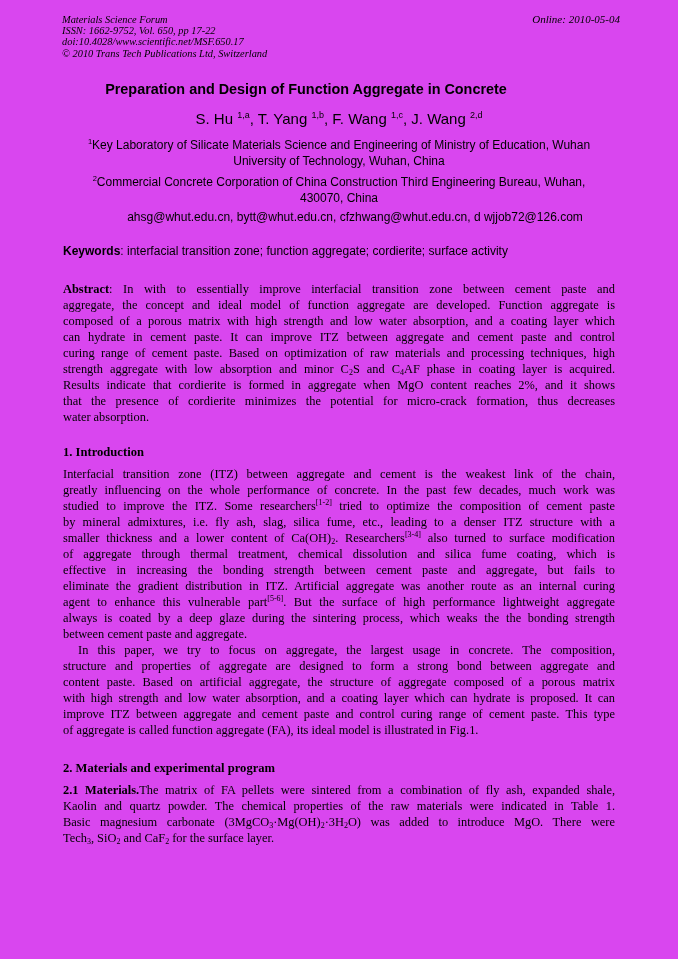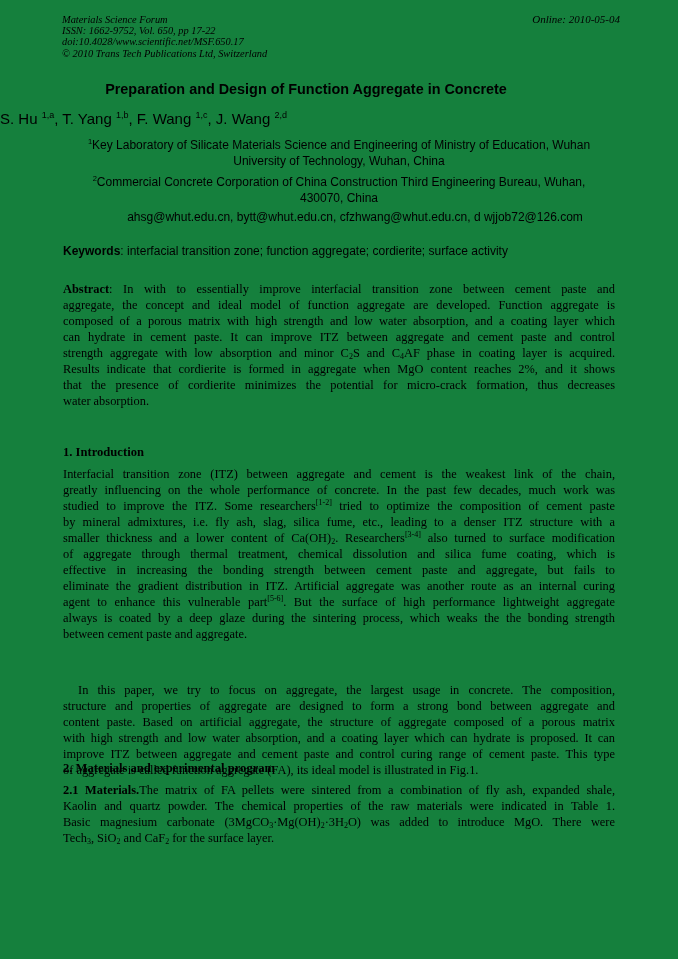--- a/index.html
+++ b/index.html
@@ -1,47 +1,47 @@
 <!DOCTYPE html>
 <html><head>
 <meta charset="utf-8">
 <style>
   html, body { margin: 0; padding: 0; background: #ffffff; }
   body { width: 678px; height: 959px; position: relative; overflow: hidden; color: #000; }
-  .page { position: absolute; left: 0; top: 0; width: 678px; height: 959px; background: #15803d; }
+  .page { position: absolute; left: 0; top: 0; width: 678px; height: 959px; background: #d946ef; }
   .serif { font-family: "Liberation Serif", "DejaVu Serif", serif; }
   .sans { font-family: "Liberation Sans", "DejaVu Sans", sans-serif; }
 
   .hdr-left { position: absolute; left: 62px; top: 14px; font-size: 10.4px; line-height: 11.2px; font-style: italic; }
   .hdr-left div { white-space: nowrap; }
   .hdr-right { position: absolute; right: 58px; top: 14px; font-size: 11px; line-height: 11.2px; font-style: italic; white-space: nowrap; }
 
   .title { position: absolute; left: 0; width: 612px; top: 80px; text-align: center; font-size: 14.4px; font-weight: bold; line-height: 18px; }
-  .authors { position: absolute; left: 0; width: 678px; top: 110px; text-align: left; font-size: 15px; line-height: 18px; }
+  .authors { position: absolute; left: 0; width: 678px; top: 110px; text-align: center; font-size: 15px; line-height: 18px; }
   .authors sup { font-size: 9px; vertical-align: 6px; line-height: 0; }
   .aff { position: absolute; left: 62px; width: 554px; text-align: center; font-size: 12px; line-height: 16px; }
   .aff sup { font-size: 7.5px; vertical-align: 5px; line-height: 0; }
   .aff1 { top: 137px; }
   .aff2 { top: 174px; }
   .emails { position: absolute; left: 0; width: 678px; top: 209px; text-align: center; font-size: 12px; line-height: 16px; padding-left: 16px; }
   .keywords { position: absolute; left: 63px; top: 243px; font-size: 12px; line-height: 16px; white-space: nowrap; }
   .keywords b { font-weight: bold; }
 
   .body-block { position: absolute; left: 63px; width: 552px; font-size: 12.4px; line-height: 16px; text-align: justify; }
   .body-block .ln { display: block; white-space: nowrap; text-align: justify; text-align-last: justify; height: 16px; }
   .body-block .ln.last { text-align-last: left; }
   .body-block sub { font-size: 8px; vertical-align: -2px; line-height: 0; }
   .body-block sup { font-size: 8px; vertical-align: 5px; line-height: 0; }
   .abstract { top: 281px; }
   .sec-head { position: absolute; left: 63px; font-size: 12.6px; font-weight: bold; line-height: 16px; white-space: nowrap; }
   .sec1 { top: 444px; }
   .intro { top: 466px; }
   .sec2 { top: 760px; }
   .mat { top: 782px; }
-  .indent { padding-left: 15px; margin-top: 40px; }
+  .indent { padding-left: 15px; }
 </style>
 </head>
 <body>
 
 <div class="page">
 
   <div class="hdr-left serif">
     <div>Materials Science Forum</div>
     <div>ISSN: 1662-9752, Vol. 650, pp 17-22</div>
     <div>doi:10.4028/www.scientific.net/MSF.650.17</div>
@@ -71,20 +71,21 @@
 
   <div class="keywords sans">
     <b>Keywords</b><span>: interfacial transition zone; function aggregate; cordierite; surface activity</span>
   </div>
 
   <div class="body-block abstract serif">
     <span class="ln"><b>Abstract</b><span>: In with to essentially improve interfacial transition zone between cement paste and</span></span>
     <span class="ln">aggregate, the concept and ideal model of function aggregate are developed. Function aggregate is</span>
     <span class="ln">composed of a porous matrix with high strength and low water absorption, and a coating layer which</span>
     <span class="ln">can hydrate in cement paste. It can improve ITZ between aggregate and cement paste and control</span>
+    <span class="ln">curing range of cement paste. Based on optimization of raw materials and processing techniques, high</span>
     <span class="ln"><span>strength aggregate with low absorption and minor C</span><sub>2</sub><span>S and C</span><sub>4</sub><span>AF phase in coating layer is acquired.</span></span>
     <span class="ln">Results indicate that cordierite is formed in aggregate when MgO content reaches 2%, and it shows</span>
     <span class="ln">that the presence of cordierite minimizes the potential for micro-crack formation, thus decreases</span>
     <span class="ln last">water absorption.</span>
   </div>
 
   <div class="sec-head sec1 serif">1. Introduction</div>
 
   <div class="body-block intro serif">
     <span class="ln">Interfacial transition zone (ITZ) between aggregate and cement is the weakest link of the chain,</span>

